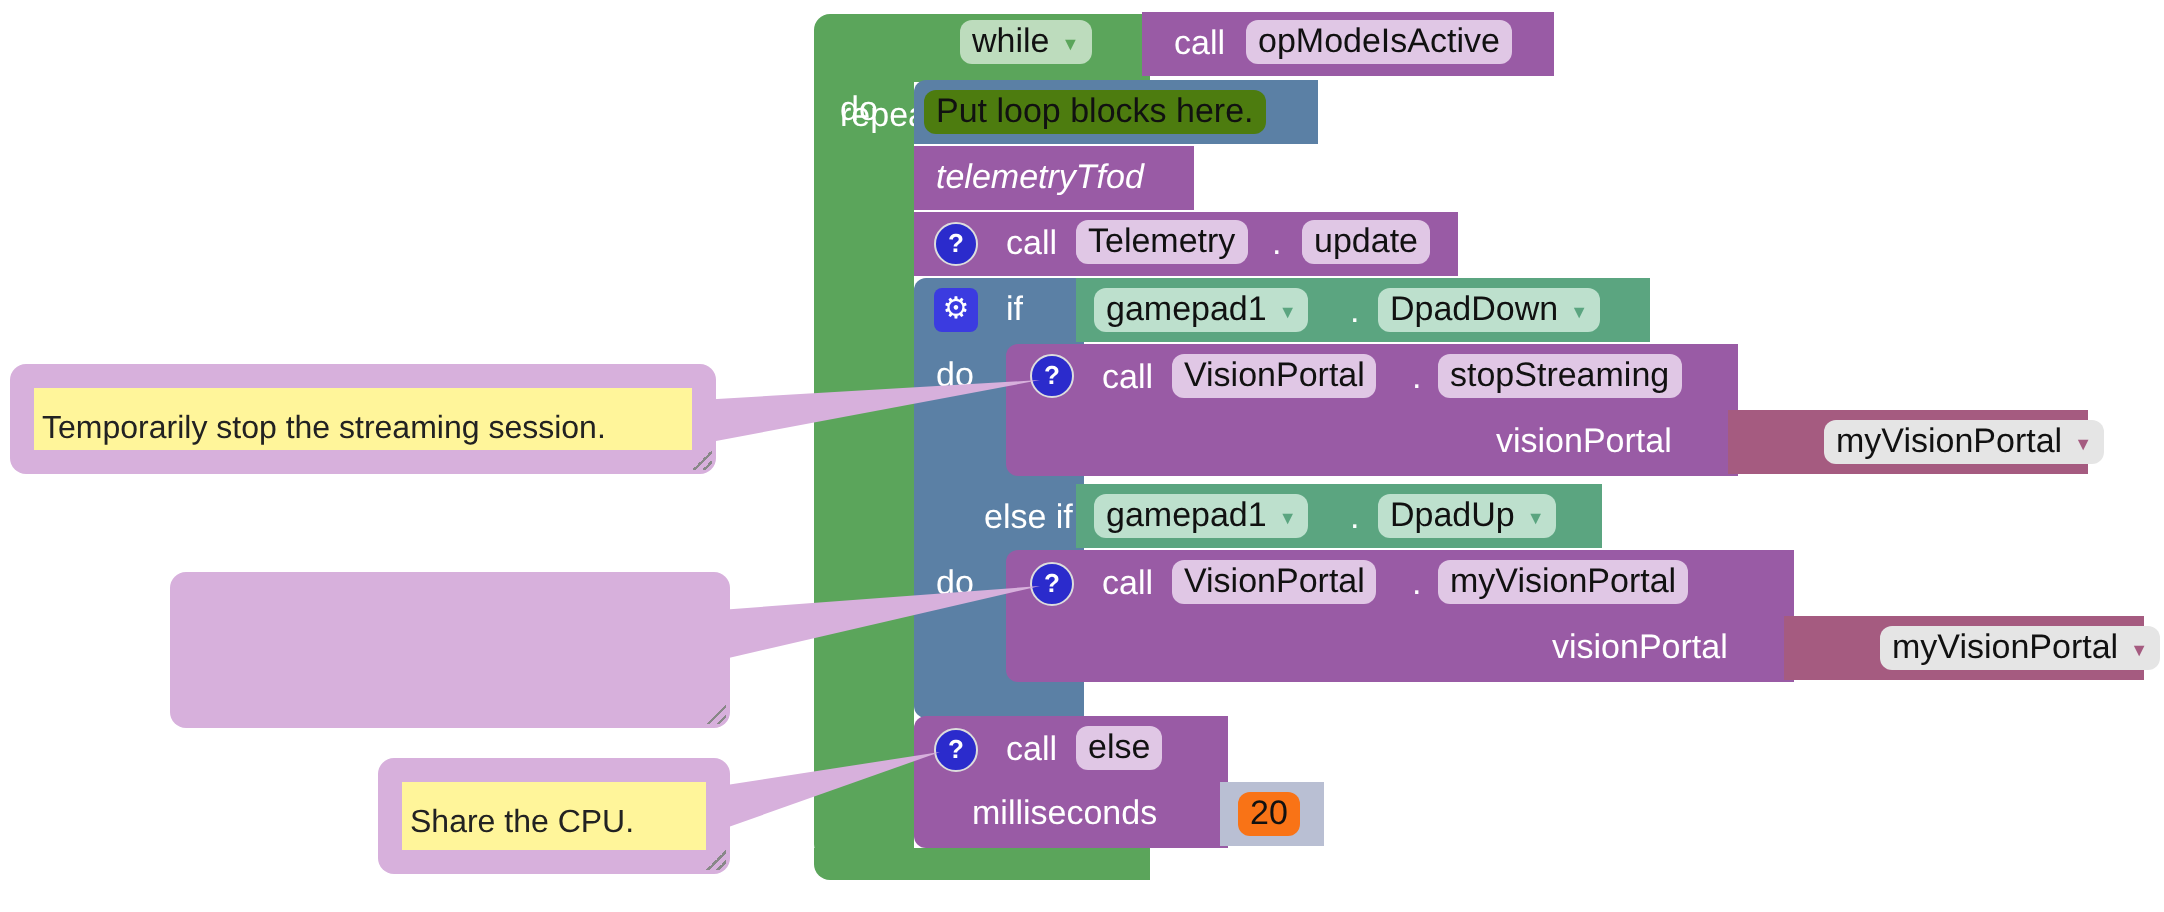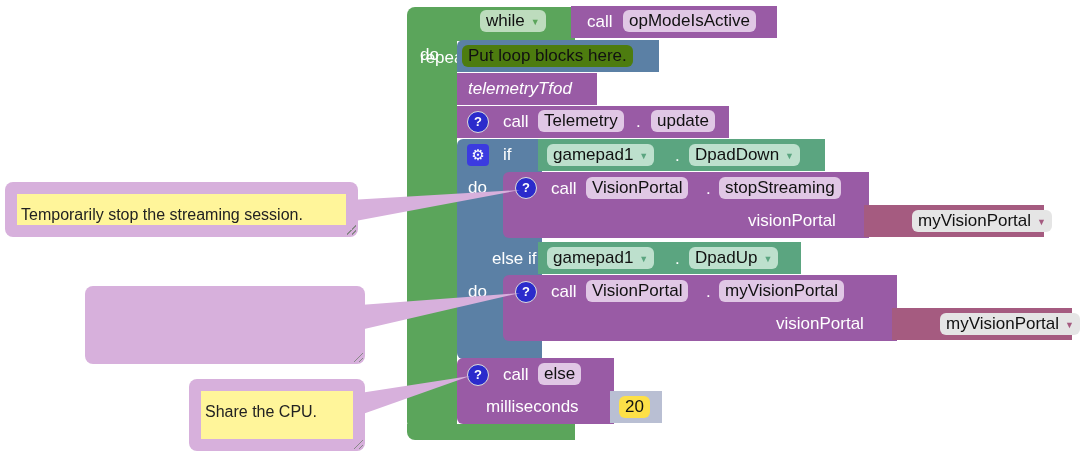--- a/index.html
+++ b/index.html
@@ -11,21 +11,21 @@
   .plum{background:#a55b80;}
   .teal{background:#5ba580;}
   .mathgray{background:#b9bfd3;}
   .txt{position:absolute;color:#fff;white-space:nowrap;line-height:20px;}
   .field{position:absolute;height:22px;border-radius:6px;padding:0 6px;color:#111;white-space:nowrap;line-height:22px;box-sizing:border-box;}
   .f-green{background:#bddcbd;text-align:right;}
   .f-purple{background:#e0c7e5;}
   .f-plum{background:#e5e5e5;margin-left:37px;}
   .f-teal{background:#bde0cd;text-align:right;}
   .f-blue{background:#4d7c0f;}
-  .f-num{background:#fde047;}
+  .f-num{background:#f97316;}
   .arrow{font-size:9px;color:#5ba55b;margin-left:6px;vertical-align:1px;}
   .arrow.teal-a{color:#5ba580;}
   .arrow.plum-a{color:#a55b80;}
   .help{position:absolute;width:22px;height:22px;border-radius:50%;background:#2b2bcc;border:1.5px solid #ddd;color:#fff;font-weight:bold;font-size:13px;text-align:center;line-height:20px;box-sizing:border-box;}
   .gear{position:absolute;width:22px;height:22px;border-radius:4px;background:#3b3be0;color:#fff;font-size:15px;text-align:center;line-height:22px;}
   .comment{position:absolute;background:#d7b0dc;border-radius:8px;box-sizing:border-box;padding:12px;}
   .comment .inner{background:#fff59a;color:#222;font-size:16px;line-height:26px;padding:2px 4px;height:100%;box-sizing:border-box;}
   .resize{position:absolute;right:2px;bottom:2px;width:10px;height:10px;background:linear-gradient(135deg,transparent 50%,#888 50%,#888 58%,transparent 58%,transparent 75%,#888 75%,#888 83%,transparent 83%);}
   .dot{position:absolute;color:#fff;font-size:17px;line-height:20px;}
 </style>
@@ -109,16 +109,16 @@
 
 <div class="comment" style="left:5px;top:182px;width:353px;height:55px;">
   <div class="inner" style="line-height:38px;">Temporarily stop the streaming session.</div>
   <span class="resize"></span>
 </div>
 
 <div class="comment" style="left:85px;top:286px;width:280px;height:78px;">
   <span class="resize"></span>
 </div>
 
-<div class="comment" style="left:189px;top:379px;width:176px;height:72px;">
+<div class="comment" style="left:189px;top:379px;width:176px;height:58px;">
   <div class="inner" style="line-height:38px;">Share the CPU.</div>
   <span class="resize"></span>
 </div>
 
 </body></html>

